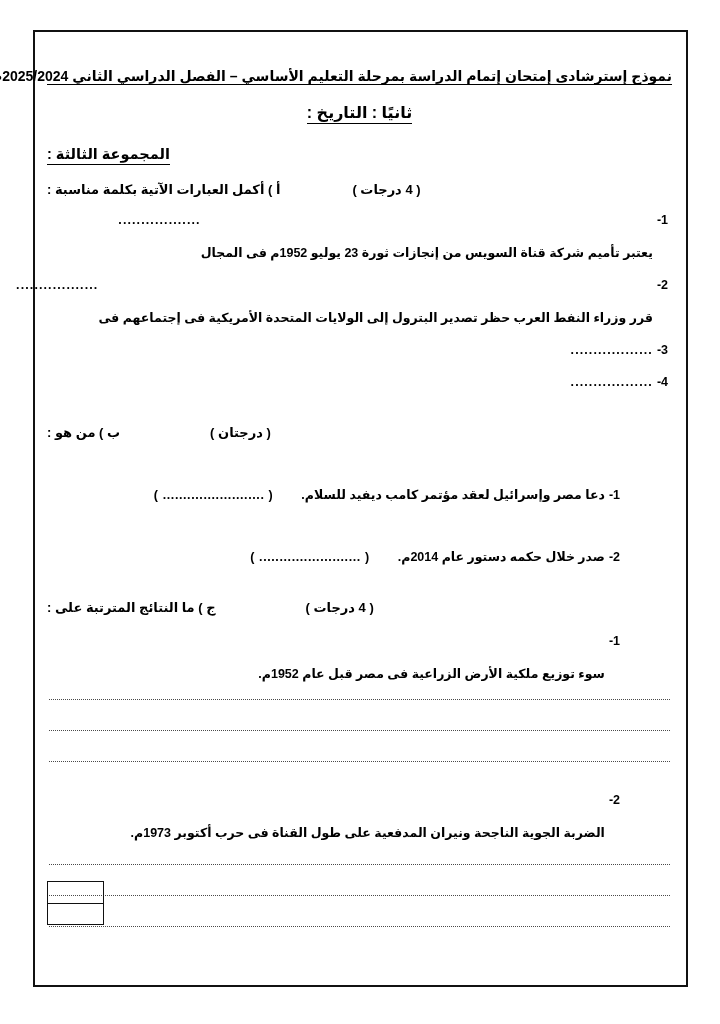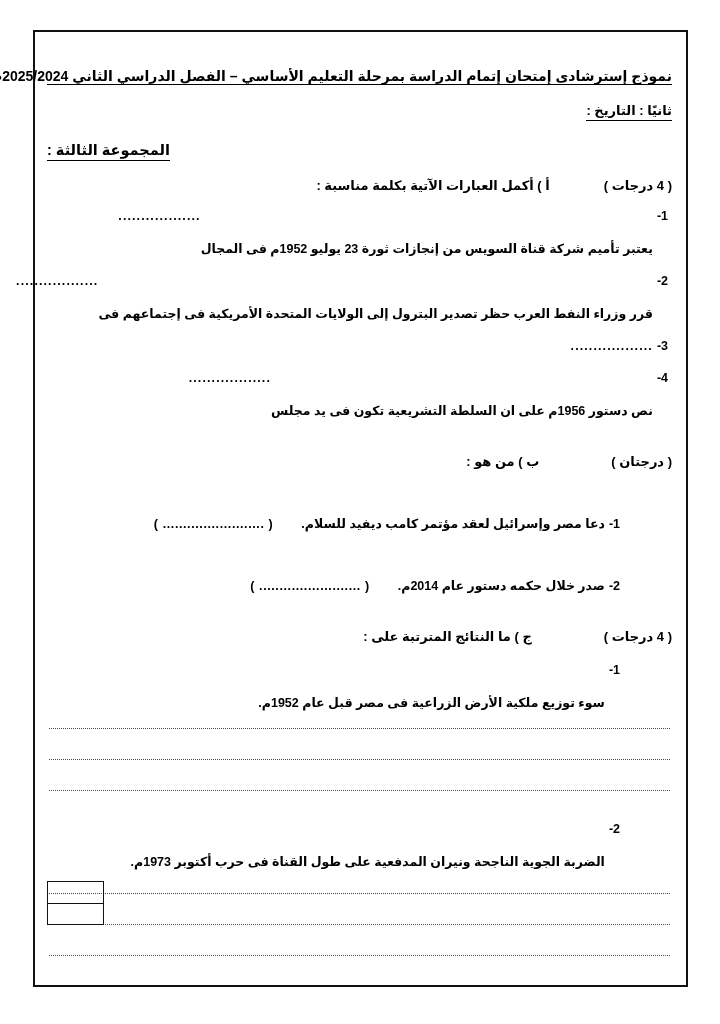--- a/index.html
+++ b/index.html
@@ -66,22 +66,22 @@
   }
   .header-rule {
     margin: 1px 0 0 0;
     height: 0;
     border-bottom: 1.4px solid #000;
     width: 100%;
   }
 
   
   .main-title {
-    text-align: right;
-    font-size: 13px;
+    text-align: center;
+    font-size: 16px;
     font-weight: bold;
     margin-top: 18px;
     letter-spacing: 0.5px;
   }
   .main-title span {
     border-bottom: 1.8px solid #000;
     padding-bottom: 2px;
   }
 
   
@@ -95,23 +95,24 @@
   .group-heading span {
     border-bottom: 1.6px solid #000;
     padding-bottom: 2px;
   }
 
   
   .part-row {
     display: flex;
     flex-direction: row-reverse;
     align-items: baseline;
-    justify-content: flex-end;
+    justify-content: flex-start;
     margin-top: 20px;
     padding: 0 0 0 0;
+    gap: 18px;
   }
   .part-label {
     font-size: 13px;
     font-weight: bold;
     text-align: right;
     padding-right: 36px;
     white-space: nowrap;
   }
   .part-marks {
     font-size: 13px;
@@ -229,21 +230,20 @@
       <span class="q-num">2-</span>
       <span class="q-text">قرر وزراء النفط العرب حظر تصدير البترول إلى الولايات المتحدة الأمريكية فى إجتماعهم فى</span>
       <span class="q-dots">..................</span>
     </div>
     <div class="q-line">
       <span class="q-num">3-</span>
       <span class="q-dots">..................</span>
     </div>
     <div class="q-line">
       <span class="q-num">4-</span>
-      <span class="q-text">نص دستور 1956م على ان السلطة التشريعية تكون فى يد مجلس</span>
       <span class="q-dots">..................</span>
     </div>
 
     <div class="part-row" style="margin-top:34px;">
       <div class="part-label">ب ) من هو :</div>
       <div class="part-marks" style="padding-left:36px;">( درجتان )</div>
     </div>
 
     <div class="qb-line" style="padding-right:52px;">
       <span class="q-num">1-</span>

